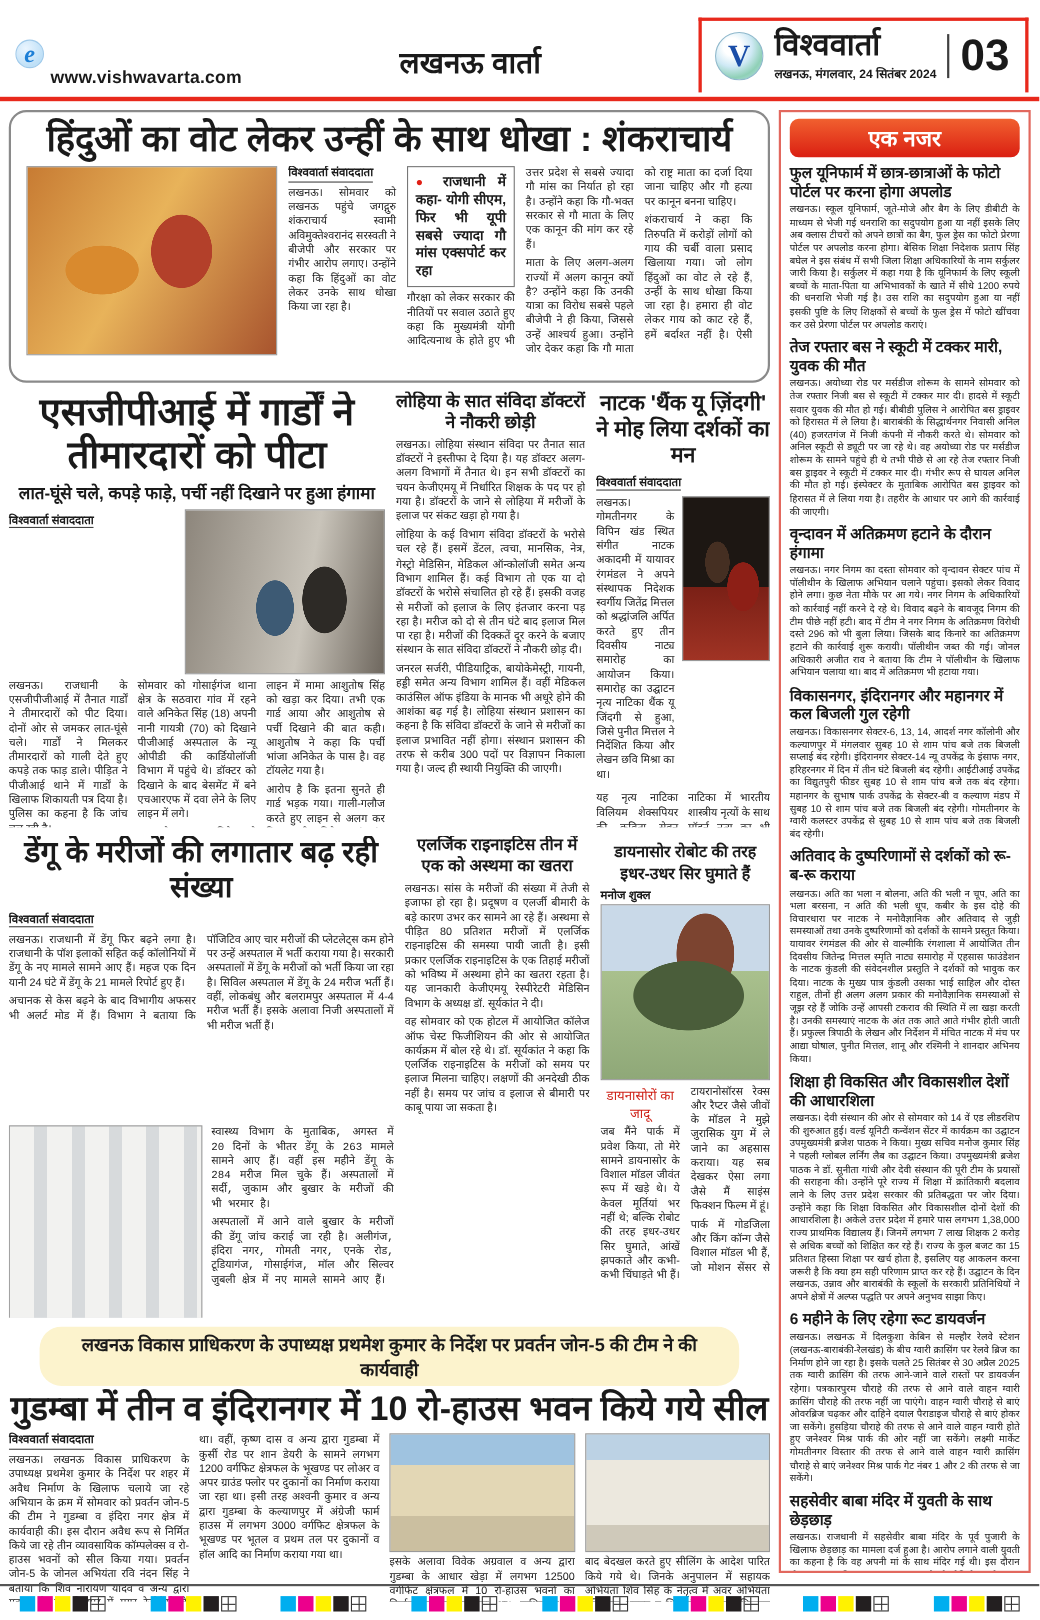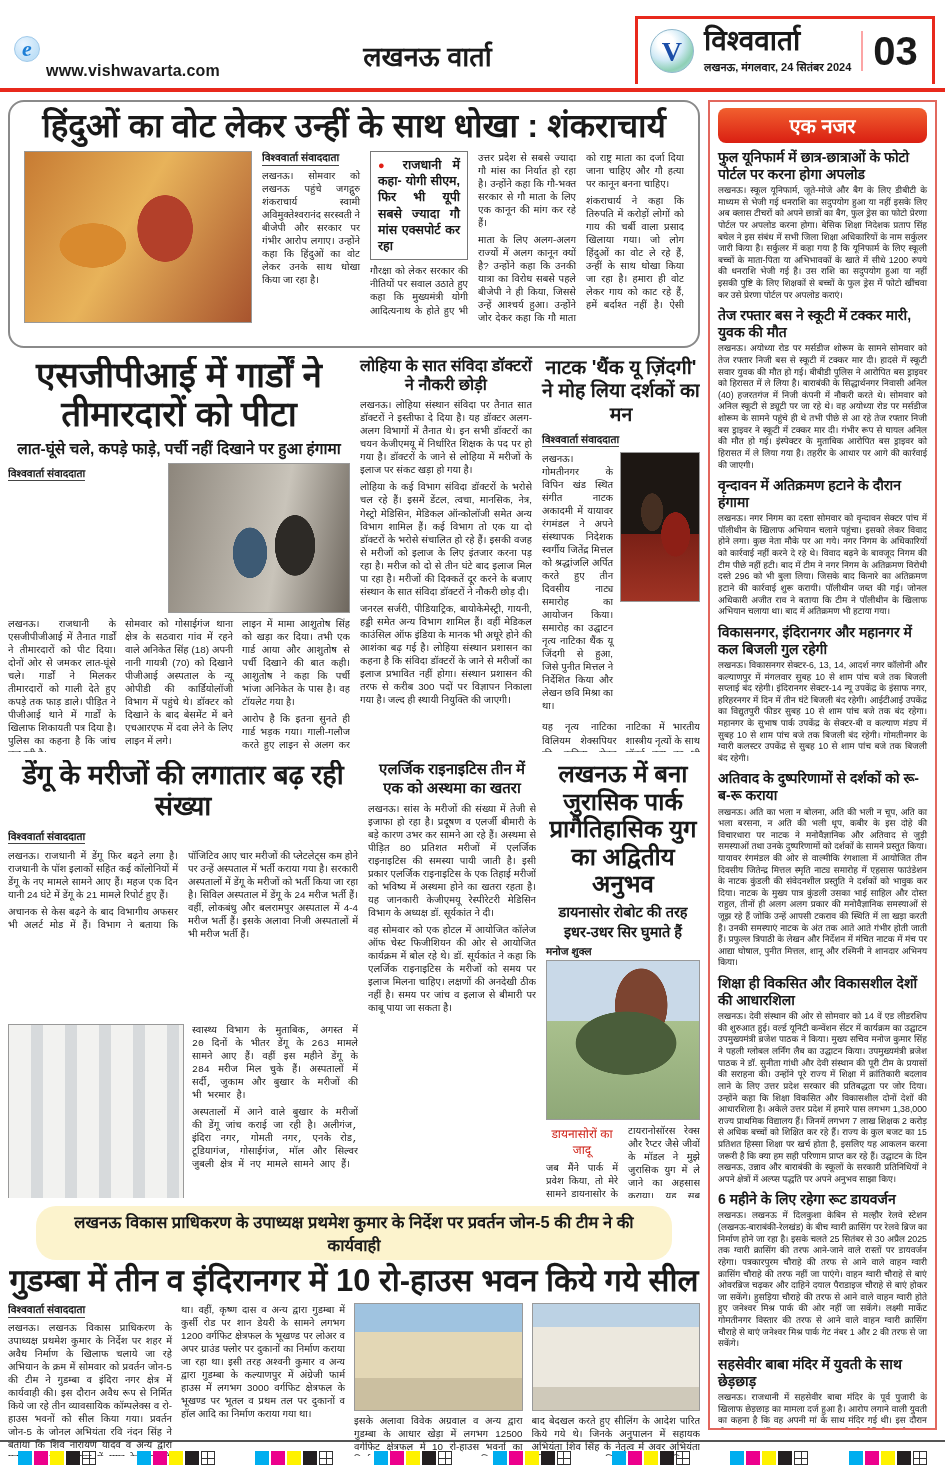--- a/index.html
+++ b/index.html
@@ -22,21 +22,21 @@
   .mast-box { border:3px solid #e8291c; border-bottom:none; display:flex; align-items:center;
               gap:10px; padding:8px 10px 10px 12px; min-width:300px; }
   .globe { width:44px; height:44px; border-radius:50%;
            background:radial-gradient(circle at 35% 30%, #ffffff 20%, #cfe9f5 45%, #8fd0b6 70%, #bfe3f2 100%);
            border:1px solid #8fb8cc; position:relative; }
   .globe span{ position:absolute; inset:0; text-align:center;
            font:bold 28px/44px "Liberation Serif",serif; color:#1b4ea8; }
   .mast-text { display:flex; flex-direction:column; }
   .mast-title { font-size:28px; font-weight:bold; line-height:1; }
   .mast-date { font-size:11px; font-weight:bold; margin-top:4px; }
-  .pgnum { font-size:40px; font-weight:bold; border-left:2px solid #fca5a5; padding-left:10px; line-height:1; }
+  .pgnum { font-size:40px; font-weight:bold; border-left:2px solid #404040; padding-left:10px; line-height:1; }
   
   .main { display:flex; gap:8px; padding:8px 8px 0 8px; }
   .leftcol { width:692px; }
   .sidebar { flex:1; border:2px solid #e2685e; background:#fff; padding:6px 8px; height:1330px; overflow:hidden; }
   
   .byline { font-weight:bold; font-size:10.5px; border-bottom:1px solid #444; display:inline-block; margin-bottom:3px; }
   .body-txt { font-size:9.8px; line-height:1.33; text-align:justify; }
   .body-txt p { margin-bottom:4px; }
   .pullq { border:1px solid #777; padding:5px 7px; font-weight:bold; font-size:12.5px; line-height:1.3;
            break-inside:avoid; margin:4px 0; background:#fff; }
@@ -228,24 +228,20 @@
 
       <article class="allergy">
         <h3>एलर्जिक राइनाइटिस तीन में एक को अस्थमा का खतरा</h3>
         <div class="body-txt" style="height:380px; overflow:hidden;">
           <p>लखनऊ। सांस के मरीजों की संख्या में तेजी से इजाफा हो रहा है। प्रदूषण व एलर्जी बीमारी के बड़े कारण उभर कर सामने आ रहे हैं। अस्थमा से पीड़ित 80 प्रतिशत मरीजों में एलर्जिक राइनाइटिस की समस्या पायी जाती है। इसी प्रकार एलर्जिक राइनाइटिस के एक तिहाई मरीजों को भविष्य में अस्थमा होने का खतरा रहता है। यह जानकारी केजीएमयू रेस्पीरेटरी मेडिसिन विभाग के अध्यक्ष डॉ. सूर्यकांत ने दी।</p>
           <p>वह सोमवार को एक होटल में आयोजित कॉलेज ऑफ चेस्ट फिजीशियन की ओर से आयोजित कार्यक्रम में बोल रहे थे। डॉ. सूर्यकांत ने कहा कि एलर्जिक राइनाइटिस के मरीजों को समय पर इलाज मिलना चाहिए। लक्षणों की अनदेखी ठीक नहीं है। समय पर जांच व इलाज से बीमारी पर काबू पाया जा सकता है।</p>
         </div>
       </article>
 
       <article class="jura">
-        <h2>
-          <span>लखनऊ में बना जुरासिक पार्क</span><br>
-          <span>प्रागैतिहासिक युग का अद्वितीय अनुभव</span>
-        </h2>
         <div class="sub">डायनासोर रोबोट की तरह इधर-उधर सिर घुमाते हैं</div>
         <div class="jura-byline">मनोज शुक्ल</div>
         <div class="jura-row">
           <div class="photo jura-photo"></div>
         </div>
         <div class="jura-secs body-txt">
           <div class="red-h">डायनासोरों का जादू</div>
           <p>जब मैंने पार्क में प्रवेश किया, तो मेरे सामने डायनासोर के विशाल मॉडल जीवंत रूप में खड़े थे। ये केवल मूर्तियां भर नहीं थे; बल्कि रोबोट की तरह इधर-उधर सिर घुमाते, आंखें झपकाते और कभी-कभी चिंघाड़ते भी हैं। टायरानोसॉरस रेक्स और रैप्टर जैसे जीवों के मॉडल ने मुझे जुरासिक युग में ले जाने का अहसास कराया। यह सब देखकर ऐसा लगा जैसे मैं साइंस फिक्शन फिल्म में हूं।</p>
 
           <p>पार्क में गोडजिला और किंग कॉन्ग जैसे विशाल मॉडल भी हैं, जो मोशन सेंसर से लैस हैं। जब मैंने उनके पास जाकर उन्हें छुआ, तो लाइटिंग और साउंड इफेक्ट्स ने मुझे रोमांचित कर दिया। बच्चों और युवाओं के लिए डायनासोर राइड एक खास आकर्षण है, जहां बच्चे न केवल मजे कर रहे थे, बल्कि सीख भी रहे थे।</p>

